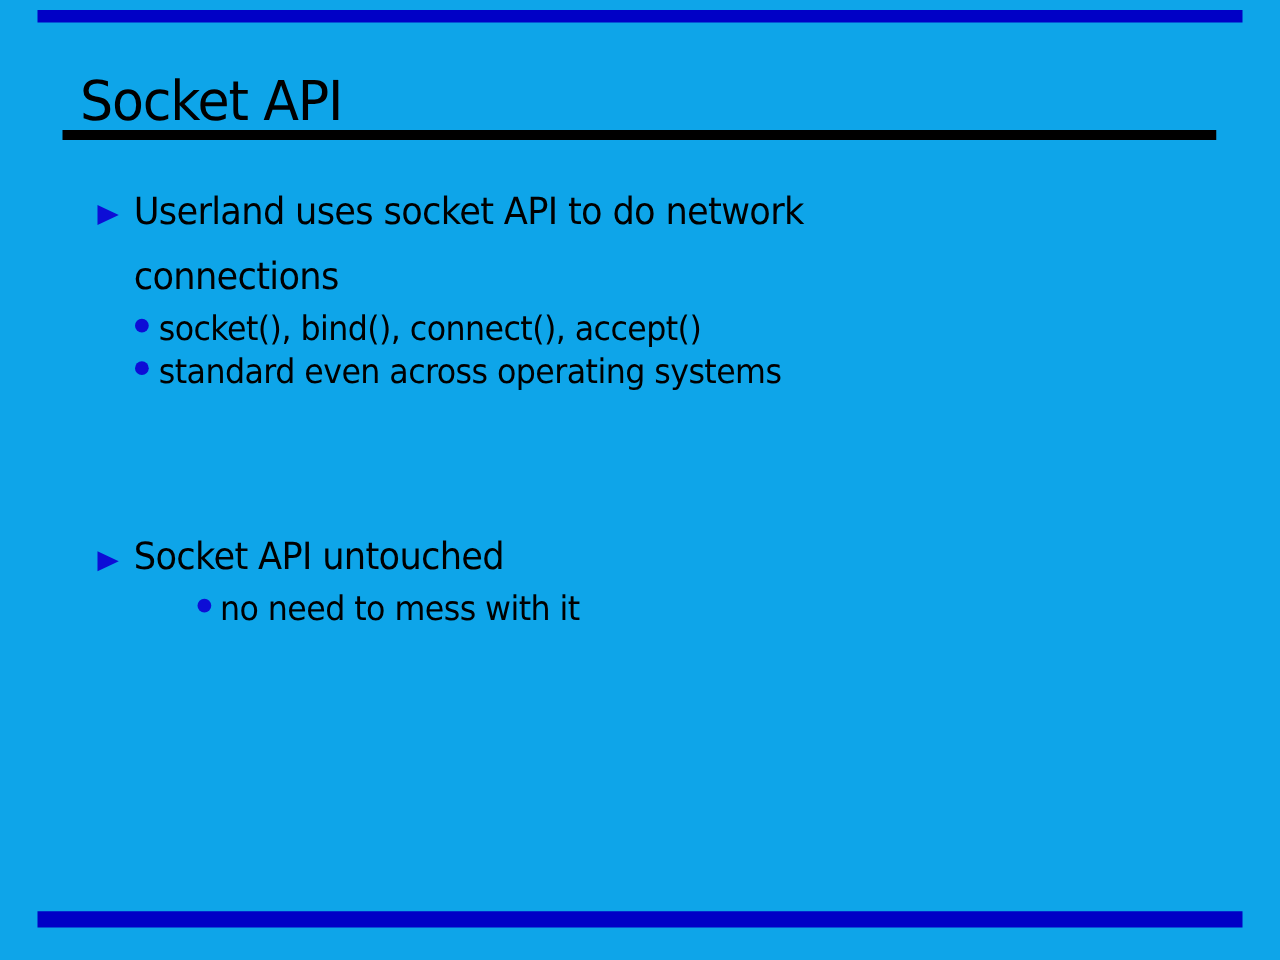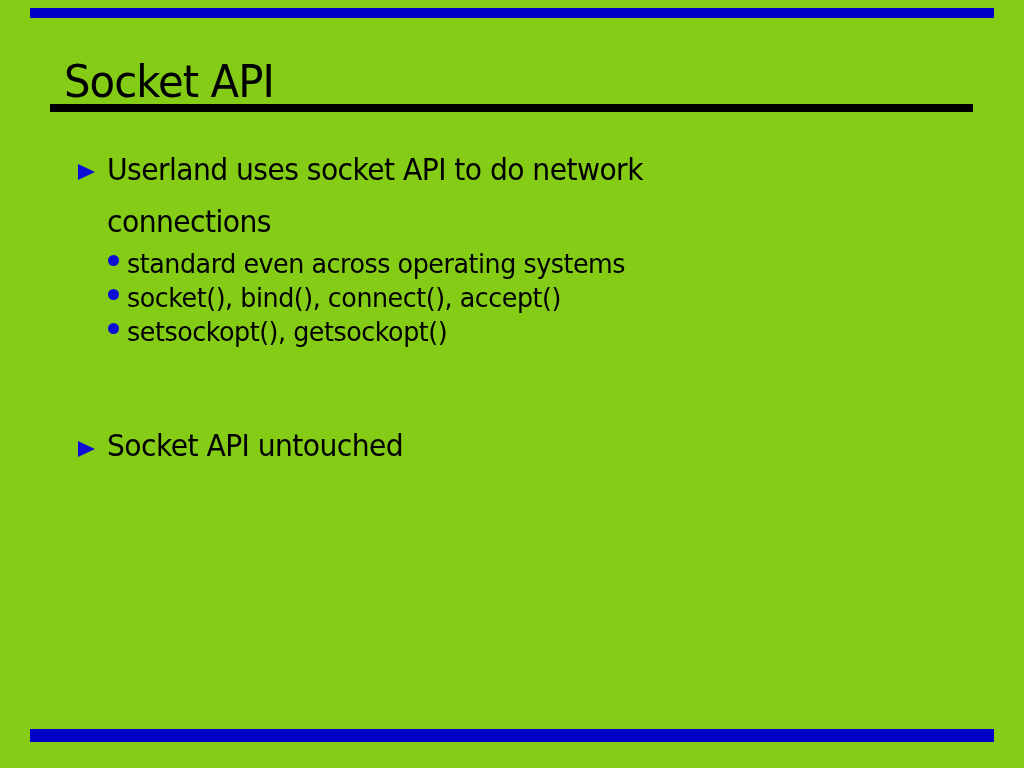--- a/index.html
+++ b/index.html
@@ -1,17 +1,17 @@
 <!DOCTYPE html>
 <html style="--bar-blue: #0000c6; --accent: #0d0dd6;"><head>
 <meta charset="utf-8">
 <style>
   html,body{margin:0;padding:0;background:#fff;}
   .slide{
-    position:relative;width:1024px;height:768px;background:#84cc16;
+    position:relative;width:1024px;height:768px;background:#0ea5e9;
     font-family:"DejaVu Sans",sans-serif;color:#000;overflow:hidden;
   }
   
   .hbar{position:absolute;left:30px;width:964px;background:var(--bar-blue,#0000c6);}
   .hbar.top{top:8px;height:10px;}
   .hbar.bottom{top:729px;height:13px;}
   
   .title{
     position:absolute;left:64px;top:56px;font-size:44px;line-height:52px;
     letter-spacing:-1px;white-space:nowrap;transform:scaleX(0.95);transform-origin:0 0;
@@ -61,34 +61,34 @@
   <div class="rule"></div>
 
   <span class="tri tri1"></span>
   <div class="heading h1pos">
     <div>Userland uses socket API to do network</div>
     <div>connections</div>
   </div>
   <ul class="sub list1">
     <li class="lvl1">
       <span class="dot"></span>
-      <span class="li-text">standard even across operating systems</span>
-    </li>
-    <li class="lvl1">
-      <span class="dot"></span>
       <span class="li-text">socket(), bind(), connect(), accept()</span>
     </li>
     <li class="lvl1">
       <span class="dot"></span>
-      <span class="li-text">setsockopt(), getsockopt()</span>
+      <span class="li-text">standard even across operating systems</span>
     </li>
   </ul>
 
   <span class="tri tri2"></span>
   <div class="heading h2pos">
     <div>Socket API untouched</div>
   </div>
   <ul class="sub list2">
+    <li class="lvl2">
+      <span class="dot"></span>
+      <span class="li-text">no need to mess with it</span>
+    </li>
   </ul>
 
   <div class="hbar bottom"></div>
 
 </div>
 
 </body></html>

